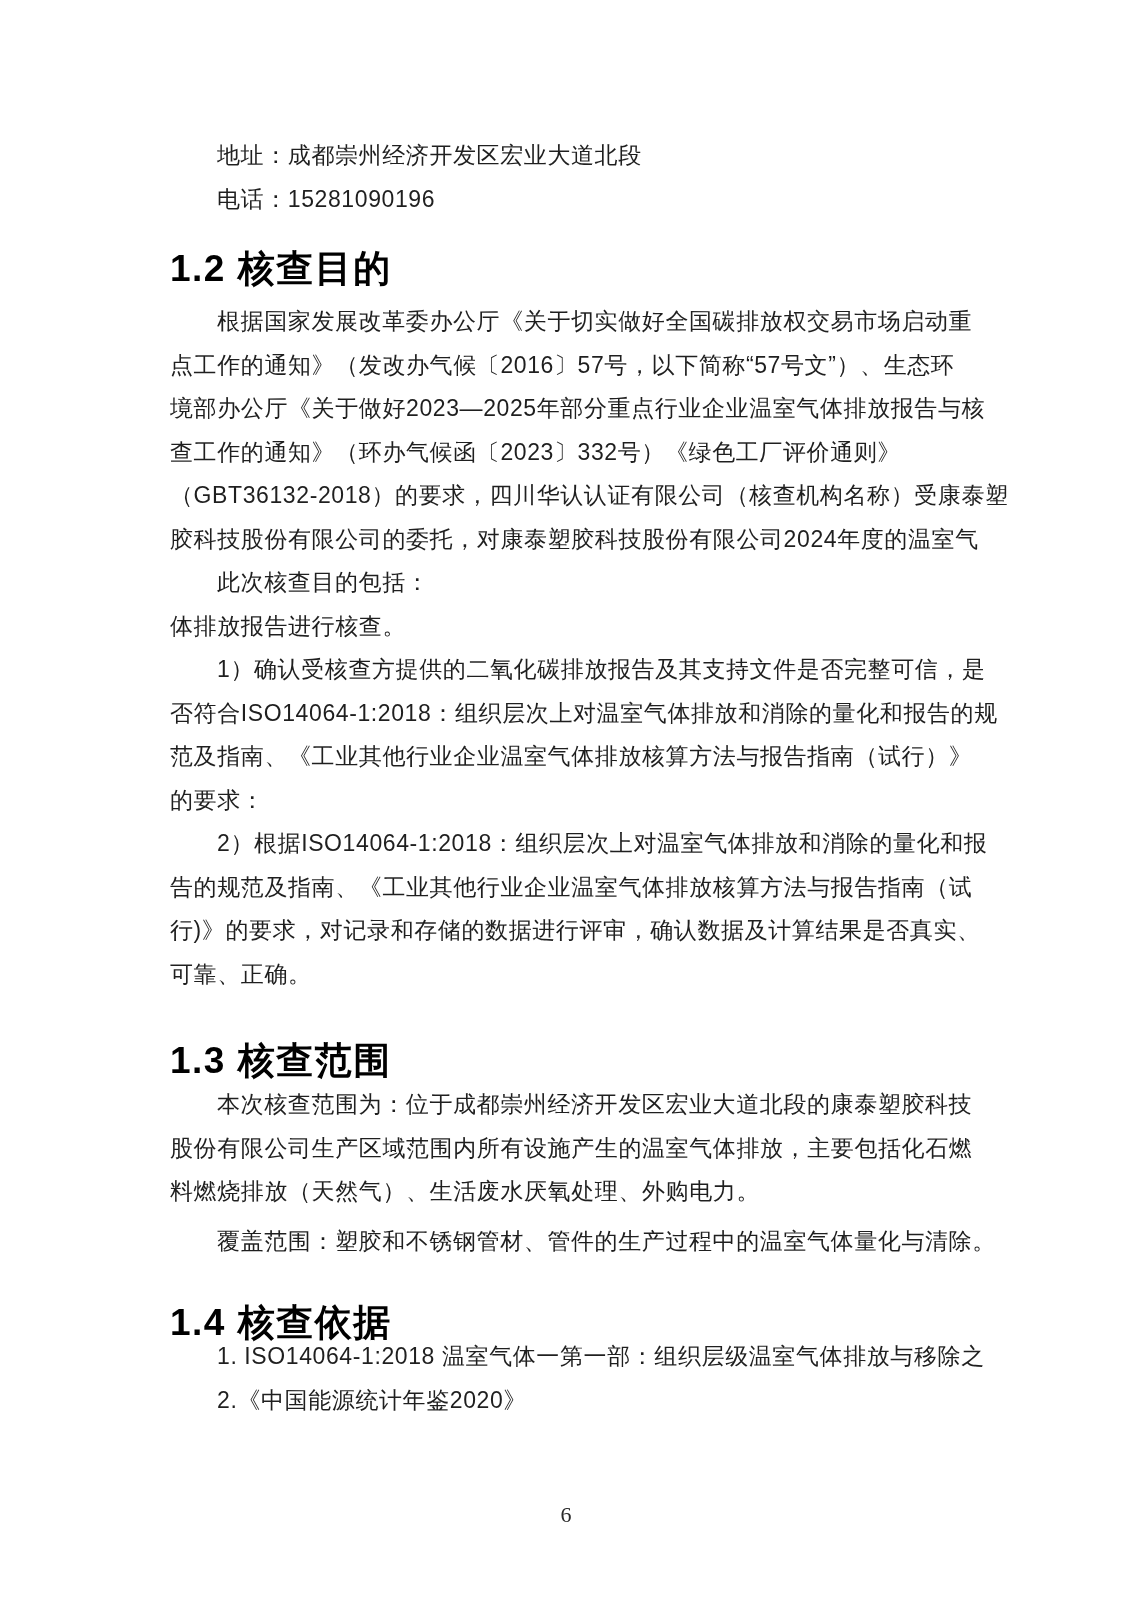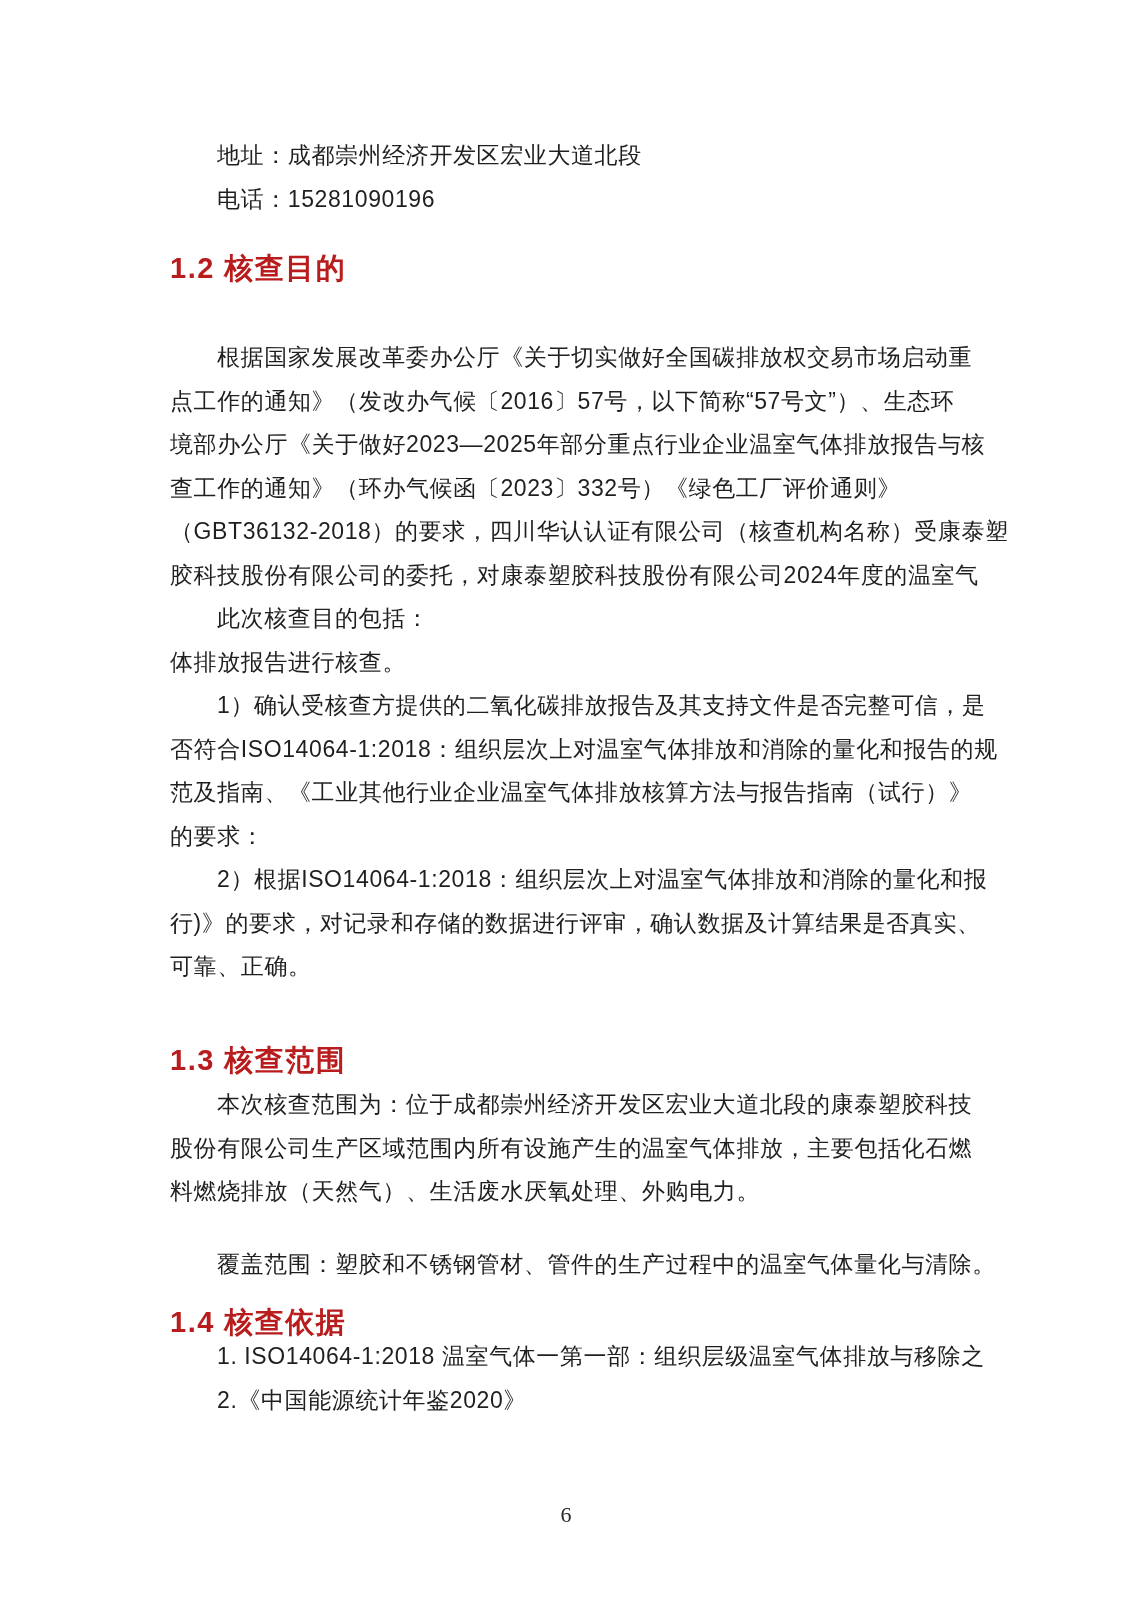--- a/index.html
+++ b/index.html
@@ -29,33 +29,33 @@
     letter-spacing: 0.6px;
   }
   .line.indent {
     padding-left: 47px;
   }
   .heading {
     position: absolute;
     left: 170px;
     margin: 0;
     font-family: "Liberation Sans", sans-serif;
-    font-size: 29px;
+    font-size: 37px;
     font-weight: 700;
     letter-spacing: 1.5px;
     line-height: 33px;
-    color: #b91c1c;
+    color: #000000;
     white-space: nowrap;
   }
   .contact-block { top: 134px; }
   .h12 { top: 252px; }
-  .purpose-block { top: 300px; margin-top: 36px; }
+  .purpose-block { top: 300px; }
   .h13 { top: 1044px; }
   .scope-block { top: 1083px; }
-  .coverage-block { top: 1220px; margin-top: 23px; }
+  .coverage-block { top: 1220px; }
   .h14 { top: 1306px; }
   .basis-block { top: 1335px; }
   .page-number {
     position: absolute;
     top: 1502px;
     left: 0;
     width: 1132px;
     text-align: center;
     font-family: "Liberation Serif", serif;
     font-size: 22px;
@@ -81,20 +81,21 @@
       <div class="line">查工作的通知》（环办气候函〔2023〕332号）《绿色工厂评价通则》</div>
       <div class="line">（GBT36132-2018）的要求，四川华认认证有限公司（核查机构名称）受康泰塑</div>
       <div class="line">胶科技股份有限公司的委托，对康泰塑胶科技股份有限公司2024年度的温室气</div>
       <div class="line indent">此次核查目的包括：</div>
       <div class="line">体排放报告进行核查。</div>
       <div class="line indent">1）确认受核查方提供的二氧化碳排放报告及其支持文件是否完整可信，是</div>
       <div class="line">否符合ISO14064-1:2018：组织层次上对温室气体排放和消除的量化和报告的规</div>
       <div class="line">范及指南、《工业其他行业企业温室气体排放核算方法与报告指南（试行）》</div>
       <div class="line">的要求：</div>
       <div class="line indent">2）根据ISO14064-1:2018：组织层次上对温室气体排放和消除的量化和报</div>
+      <div class="line">告的规范及指南、《工业其他行业企业温室气体排放核算方法与报告指南（试</div>
       <div class="line">行)》的要求，对记录和存储的数据进行评审，确认数据及计算结果是否真实、</div>
       <div class="line">可靠、正确。</div>
     </div>
 
   <h2 class="heading h13">1.3 核查范围</h2>
 
   <div class="block scope-block">
       <div class="line indent">本次核查范围为：位于成都崇州经济开发区宏业大道北段的康泰塑胶科技</div>
       <div class="line">股份有限公司生产区域范围内所有设施产生的温室气体排放，主要包括化石燃</div>
       <div class="line">料燃烧排放（天然气）、生活废水厌氧处理、外购电力。</div>

